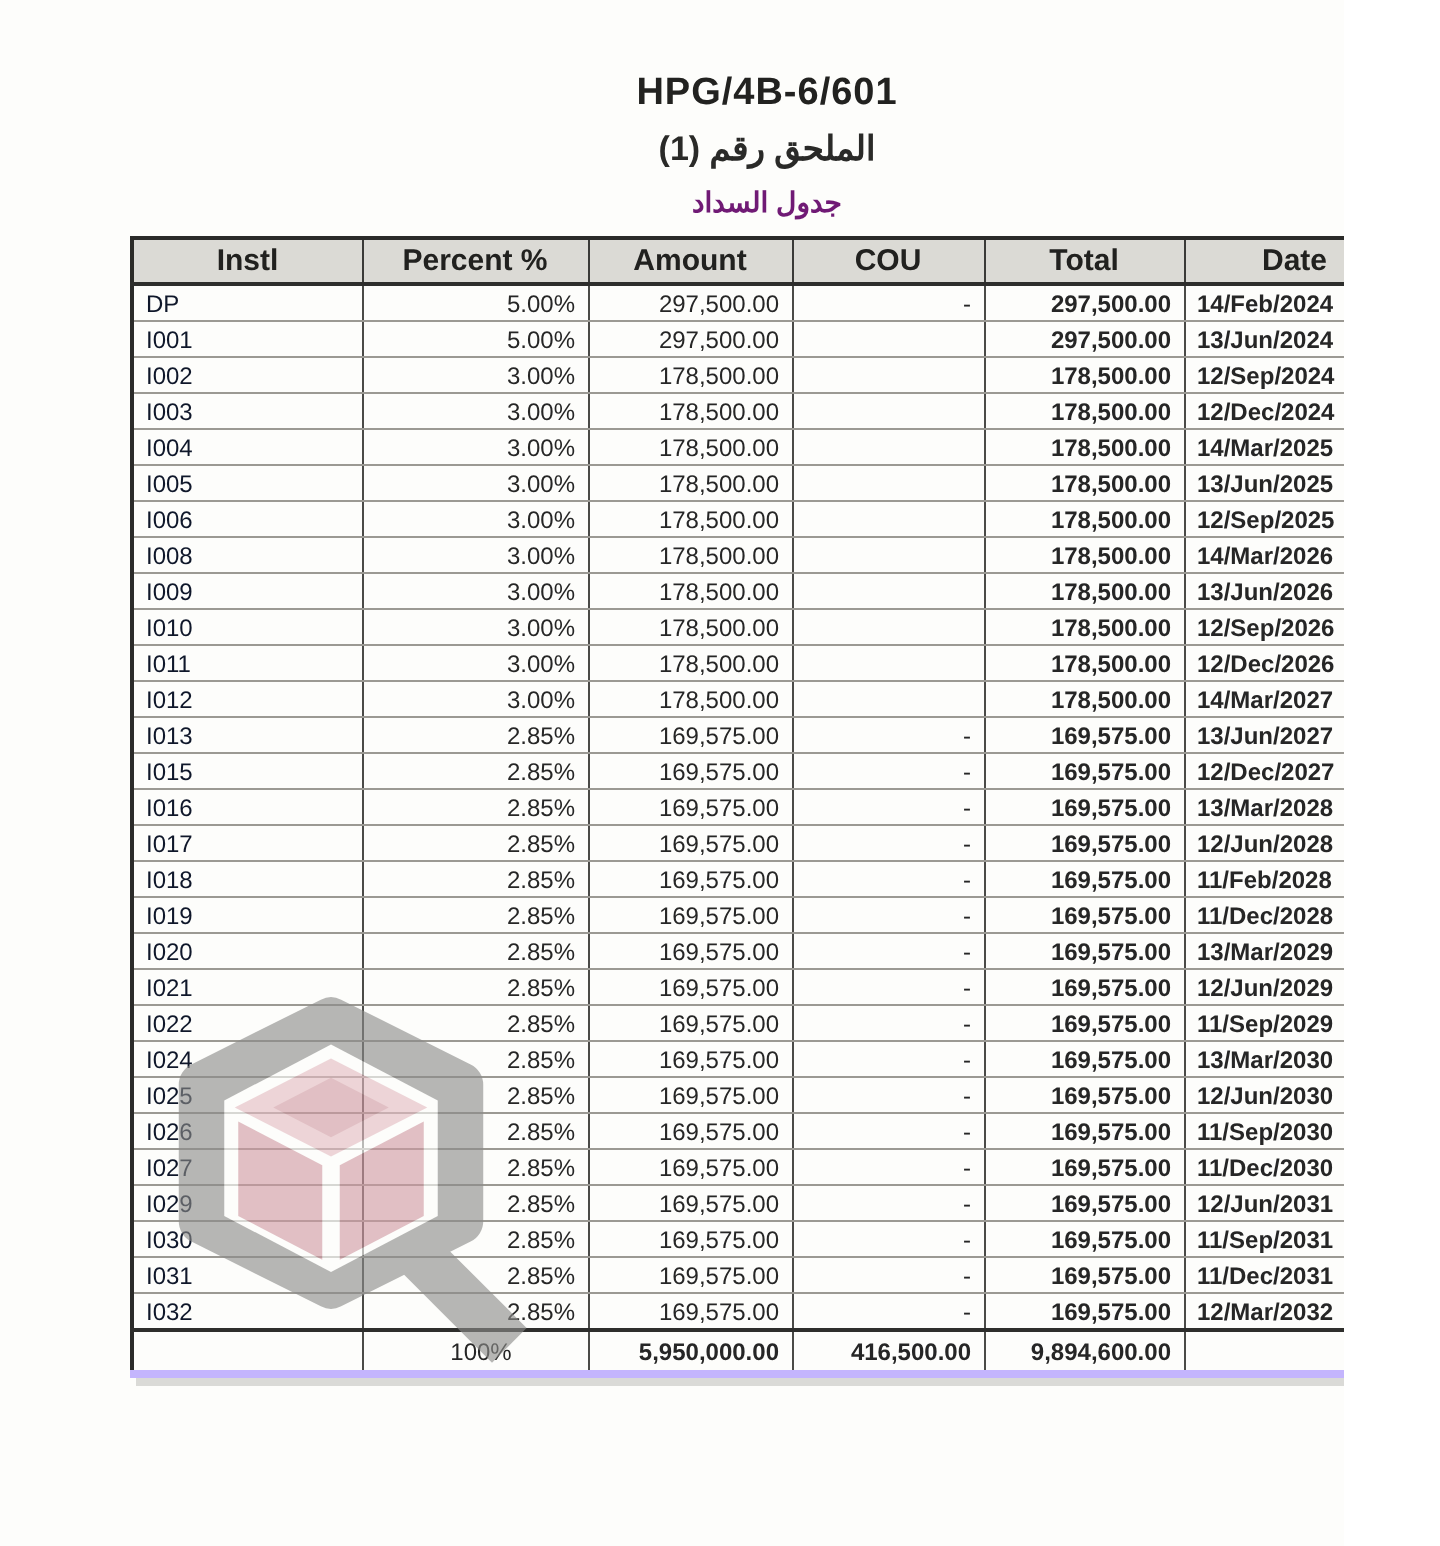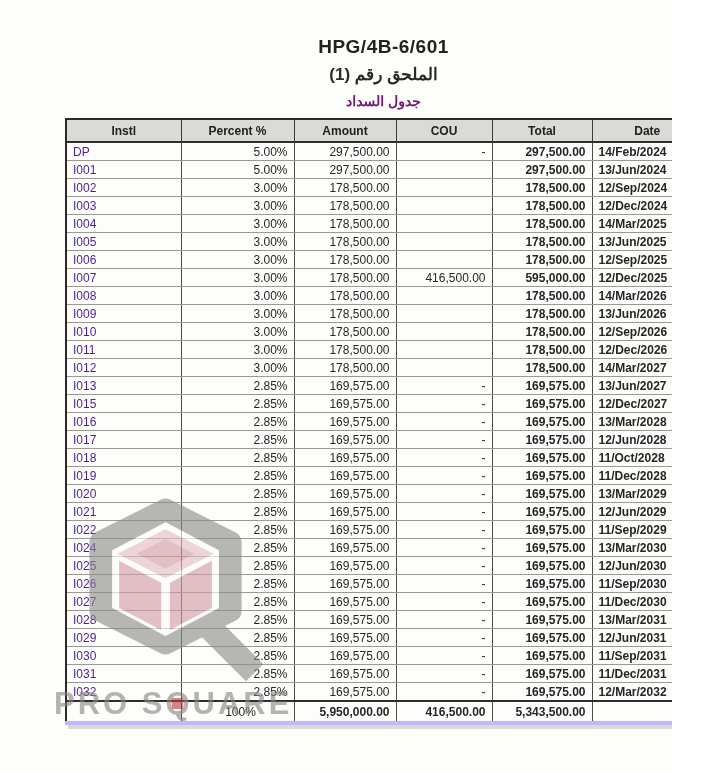--- a/index.html
+++ b/index.html
@@ -17,31 +17,31 @@
   .sched { top:93px; position:absolute; width:100%; font-size:14px; font-weight:bold; direction:rtl; color:#701a75; }
   
   table.pay {
     position:absolute; left:65px; top:118px; width:637px;
     border-collapse:collapse; table-layout:fixed;
     border:2px solid #2b2b29;
     box-shadow:3px 4px 0 rgba(130,128,122,.28);
     background:transparent;
   }
   table.pay th {
-    height:21px; background:#dbdad5; font-size:12px; font-weight:bold;
+    height:21px; background:#dbdad5; font-size:15px; font-weight:bold;
     border:1px solid #3a3a38; border-bottom:2px solid #2e2e2c;
     color:#21211f; padding:0; text-align:center;
   }
   table.pay td {
     height:17px; font-size:12px; padding:0 6px;
     border-left:1px solid #4a4a47; border-right:1px solid #4a4a47;
     border-bottom:1px solid #9b9993;
     white-space:nowrap; overflow:hidden;
   }
-  td.c0 { text-align:left; padding-left:4px; color:#4c1d95; }
+  td.c0 { text-align:left; padding-left:4px; color:#0f172a; }
   td.c1 { text-align:right; padding-right:7px; }
   td.c2 { text-align:right; padding-right:10px; }
   td.c3 { text-align:right; padding-right:24px; }
   td.c4 { text-align:right; padding-right:8px; font-weight:bold; }
   td.c5 { text-align:left; font-weight:bold; }
   tr.total-row td {
     height:19px; border-top:2px solid #2e2e2c; border-bottom:4px solid #c4b5fd;
     font-weight:bold;
   }
   tr.total-row td.c1 { text-align:center; font-weight:normal; padding-right:0; }
@@ -141,28 +141,20 @@
         </tr>
         <tr>
           <td class="c0">I006</td>
           <td class="c1">3.00%</td>
           <td class="c2">178,500.00</td>
           <td class="c3"></td>
           <td class="c4">178,500.00</td>
           <td class="c5">12/Sep/2025</td>
         </tr>
         <tr>
-          <td class="c0">I007</td>
-          <td class="c1">3.00%</td>
-          <td class="c2">178,500.00</td>
-          <td class="c3">416,500.00</td>
-          <td class="c4">595,000.00</td>
-          <td class="c5">12/Dec/2025</td>
-        </tr>
-        <tr>
           <td class="c0">I008</td>
           <td class="c1">3.00%</td>
           <td class="c2">178,500.00</td>
           <td class="c3"></td>
           <td class="c4">178,500.00</td>
           <td class="c5">14/Mar/2026</td>
         </tr>
         <tr>
           <td class="c0">I009</td>
           <td class="c1">3.00%</td>
@@ -226,21 +218,21 @@
           <td class="c3">-</td>
           <td class="c4">169,575.00</td>
           <td class="c5">12/Jun/2028</td>
         </tr>
         <tr>
           <td class="c0">I018</td>
           <td class="c1">2.85%</td>
           <td class="c2">169,575.00</td>
           <td class="c3">-</td>
           <td class="c4">169,575.00</td>
-          <td class="c5">11/Oct/2028</td>
+          <td class="c5">11/Feb/2028</td>
         </tr>
         <tr>
           <td class="c0">I019</td>
           <td class="c1">2.85%</td>
           <td class="c2">169,575.00</td>
           <td class="c3">-</td>
           <td class="c4">169,575.00</td>
           <td class="c5">11/Dec/2028</td>
         </tr>
         <tr>
@@ -291,28 +283,20 @@
           <td class="c4">169,575.00</td>
           <td class="c5">11/Sep/2030</td>
         </tr>
         <tr>
           <td class="c0">I027</td>
           <td class="c1">2.85%</td>
           <td class="c2">169,575.00</td>
           <td class="c3">-</td>
           <td class="c4">169,575.00</td>
           <td class="c5">11/Dec/2030</td>
-        </tr>
-        <tr>
-          <td class="c0">I028</td>
-          <td class="c1">2.85%</td>
-          <td class="c2">169,575.00</td>
-          <td class="c3">-</td>
-          <td class="c4">169,575.00</td>
-          <td class="c5">13/Mar/2031</td>
         </tr>
         <tr>
           <td class="c0">I029</td>
           <td class="c1">2.85%</td>
           <td class="c2">169,575.00</td>
           <td class="c3">-</td>
           <td class="c4">169,575.00</td>
           <td class="c5">12/Jun/2031</td>
         </tr>
         <tr>
@@ -339,21 +323,21 @@
           <td class="c4">169,575.00</td>
           <td class="c5">12/Mar/2032</td>
         </tr>
       </tbody>
     <tfoot>
       <tr class="total-row">
         <td class="c0"></td>
         <td class="c1">100%</td>
         <td class="c2">5,950,000.00</td>
         <td class="c3">416,500.00</td>
-        <td class="c4">5,343,500.00</td>
+        <td class="c4">9,894,600.00</td>
         <td class="c5"></td>
       </tr>
     </tfoot>
   </table>
 
   <div class="watermark">
     <svg class="wm-logo" width="210" height="210" viewBox="0 0 240 240">
 
       <polygon points="100,16 174,53 174,131 100,168 26,131 26,53" fill="#8c8c8a" stroke="#8c8c8a" stroke-width="26" stroke-linejoin="round"></polygon>
 
@@ -361,16 +345,15 @@
 
       <polygon points="100,30 161,62 161,128 100,160 39,128 39,62" fill="#fdfdfb"></polygon>
 
       <polygon points="100,38 155,66 100,94 45,66" fill="#e4bcc2"></polygon>
       <polygon points="100,49 133,66 100,83 67,66" fill="#d09aa3"></polygon>
 
       <polygon points="47,74 95,99 95,153 47,128" fill="#d09aa3"></polygon>
 
       <polygon points="105,99 153,74 153,128 105,153" fill="#d09aa3"></polygon>
     </svg>
-    <div class="wm-text"><span>PRO S</span><span class="wm-q">Q</span><span>UARE</span></div>
   </div>
 
 </div>
 
 </body></html>

